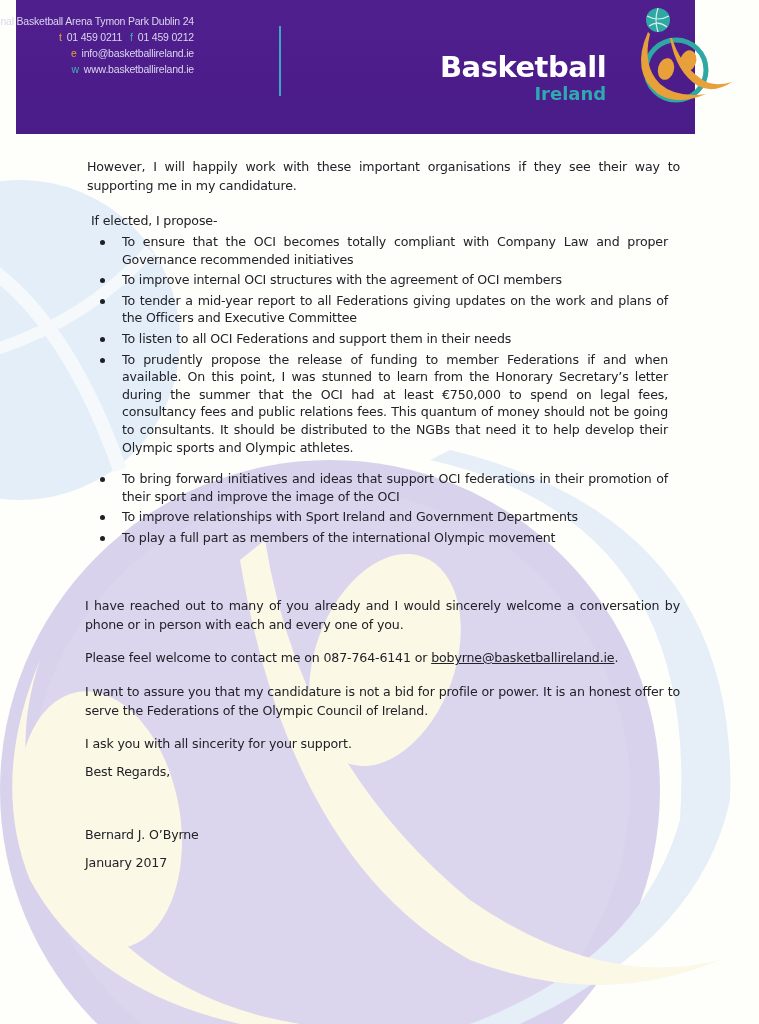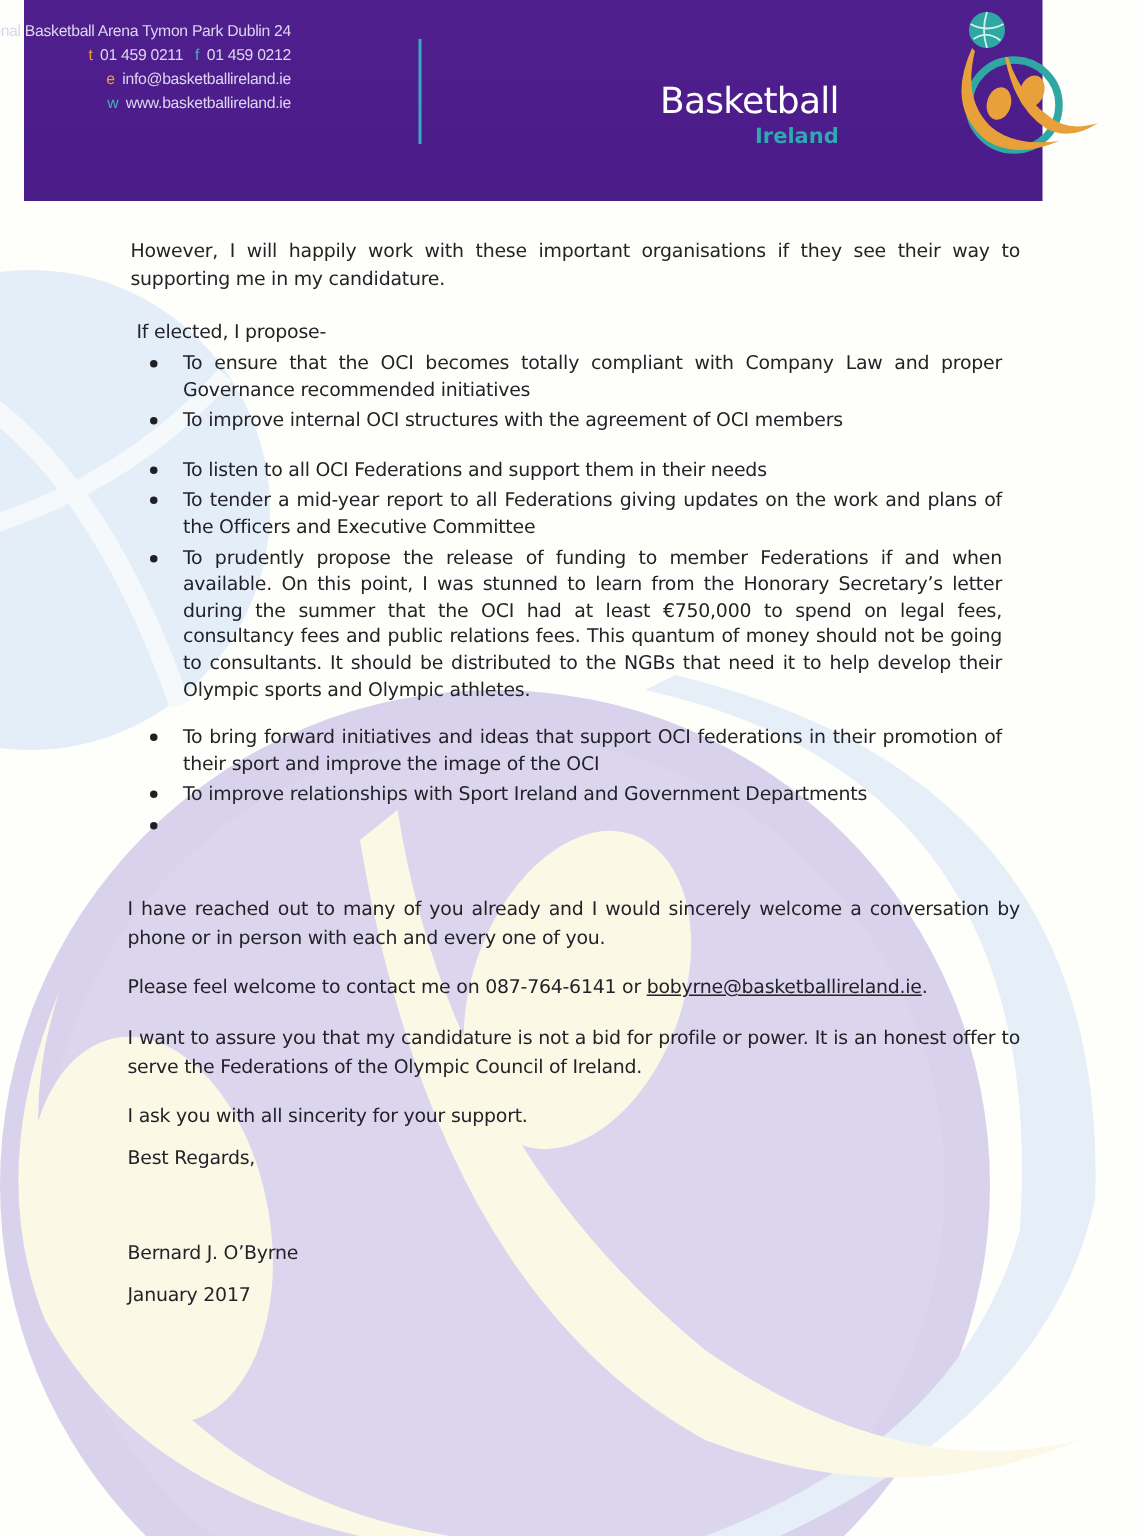--- a/index.html
+++ b/index.html
@@ -20,22 +20,22 @@
   }
   .addr-block { position: absolute; right: 501px; top: 13px; text-align: right;
     font-family: "Liberation Sans", sans-serif; font-size: 10.5px; color: #dcd6ee; letter-spacing: -0.2px; }
   .addr-line { height: 16px; line-height: 16px; white-space: nowrap; }
   .addr-line .lbl { margin-right: 5px; }
   .lbl-orange { color: #e8a03a; }
   .lbl-teal { color: #3fb3b8; }
   .gap { display: inline-block; width: 8px; }
   .vdivider { position: absolute; left: 263px; top: 26px; width: 2px; height: 70px; background: #3aa7c4; }
   .brand { position: absolute; left: 424px; top: 50px; }
-  .brand-name { font-family: "DejaVu Sans", sans-serif; font-weight: normal; font-size: 24px; color: #ffffff; letter-spacing: -0.5px; line-height: 34px; }
-  .brand-sub { position: absolute; right: 0; top: 33px; font-family: "DejaVu Sans", sans-serif; font-weight: bold; font-size: 14px; color: #2fa8b0; }
+  .brand-name { font-family: "DejaVu Sans", sans-serif; font-weight: bold; font-size: 29px; color: #ffffff; letter-spacing: -0.5px; line-height: 34px; }
+  .brand-sub { position: absolute; right: 0; top: 33px; font-family: "DejaVu Sans", sans-serif; font-weight: bold; font-size: 18px; color: #2fa8b0; }
   .logo { position: absolute; left: 612px; top: 2px; }
   
   .content { position: absolute; left: 0; top: 134px; width: 759px; z-index: 3;
     font-family: "DejaVu Sans", sans-serif; font-size: 12.6px; line-height: 18.5px; color: #222228; letter-spacing: -0.15px; }
   .para { position: absolute; left: 75px; width: 593px; margin: 12px; }
   .justify { text-align: justify; text-align-last: left; }
   .bullets { position: absolute; left: 96px; width: 572px; list-style: none; margin: 0; padding: 0; }
   .bullets li { position: relative; padding-left: 26px; margin: 0; text-align: justify; text-align-last: left; line-height: 17.6px; }
   .bullets li .dot { position: absolute; left: 4px; top: 7px; width: 5px; height: 5px; border-radius: 50%; background: #1f1f24; }
   .email-link { color: #222228; text-decoration: underline; }
@@ -94,27 +94,27 @@
     <ellipse cx="60" cy="59" rx="8" ry="11" transform="rotate(20 60 59)" fill="#e8a03a"></ellipse>
   </svg>
 </header>
 
 <main class="content">
   <p class="para justify" style="top:12px;">However, I will happily work with these important organisations if they see their way to supporting me in my candidature.</p>
   <p class="para" style="top:66px; left:79px;">If elected, I propose-</p>
 
   <ul class="bullets" style="top:99px;">
     <li style="margin-bottom:3px;"><span class="dot"></span><span>To ensure that the OCI becomes totally compliant with Company Law and proper Governance recommended initiatives</span></li>
-    <li style="margin-bottom:15px;"><span class="dot"></span><span>To improve internal OCI structures with the agreement of OCI members</span></li>
+    <li style="margin-bottom:3px;"><span class="dot"></span><span>To improve internal OCI structures with the agreement of OCI members</span></li>
+    <li style="margin-bottom:3px;"><span class="dot"></span><span>To tender a mid-year report to all Federations giving updates on the work and plans of the Officers and Executive Committee</span></li>
     <li style="margin-bottom:3px;"><span class="dot"></span><span>To listen to all OCI Federations and support them in their needs</span></li>
-    <li style="margin-bottom:3px;"><span class="dot"></span><span>To tender a mid-year report to all Federations giving updates on the work and plans of the Officers and Executive Committee</span></li>
     <li style="margin-bottom:3px;"><span class="dot"></span><span>To prudently propose the release of funding to member Federations if and when available. On this point, I was stunned to learn from the Honorary Secretary’s letter during the summer that the OCI had at least €750,000 to spend on legal fees, consultancy fees and public relations fees. This quantum of money should not be going to consultants. It should be distributed to the NGBs that need it to help develop their Olympic sports and Olympic athletes.</span></li>
     <li style="margin-bottom:3px;margin-top:14px;"><span class="dot"></span><span>To bring forward initiatives and ideas that support OCI federations in their promotion of their sport and improve the image of the OCI</span></li>
     <li style="margin-bottom:3px;"><span class="dot"></span><span>To improve relationships with Sport Ireland and Government Departments</span></li>
-    <li><span class="dot"></span></li>
+    <li><span class="dot"></span><span>To play a full part as members of the international Olympic movement</span></li>
   </ul>
 
   <p class="para justify" style="top:451px; left:73px; width:595px;">I have reached out to many of you already and I would sincerely welcome a conversation by phone or in person with each and every one of you.</p>
   <p class="para" style="top:503px; left:73px; width:595px;">
     <span>Please feel welcome to contact me on 087-764-6141 or </span><a class="email-link">bobyrne@basketballireland.ie</a><span>.</span>
   </p>
   <p class="para justify" style="top:537px; left:73px; width:595px;">I want to assure you that my candidature is not a bid for profile or power. It is an honest offer to serve the Federations of the Olympic Council of Ireland.</p>
   <p class="para" style="top:589px; left:73px;">I ask you with all sincerity for your support.</p>
   <p class="para" style="top:617px; left:73px;">Best Regards,</p>
   <p class="para" style="top:680px; left:73px;">Bernard J. O’Byrne</p>

